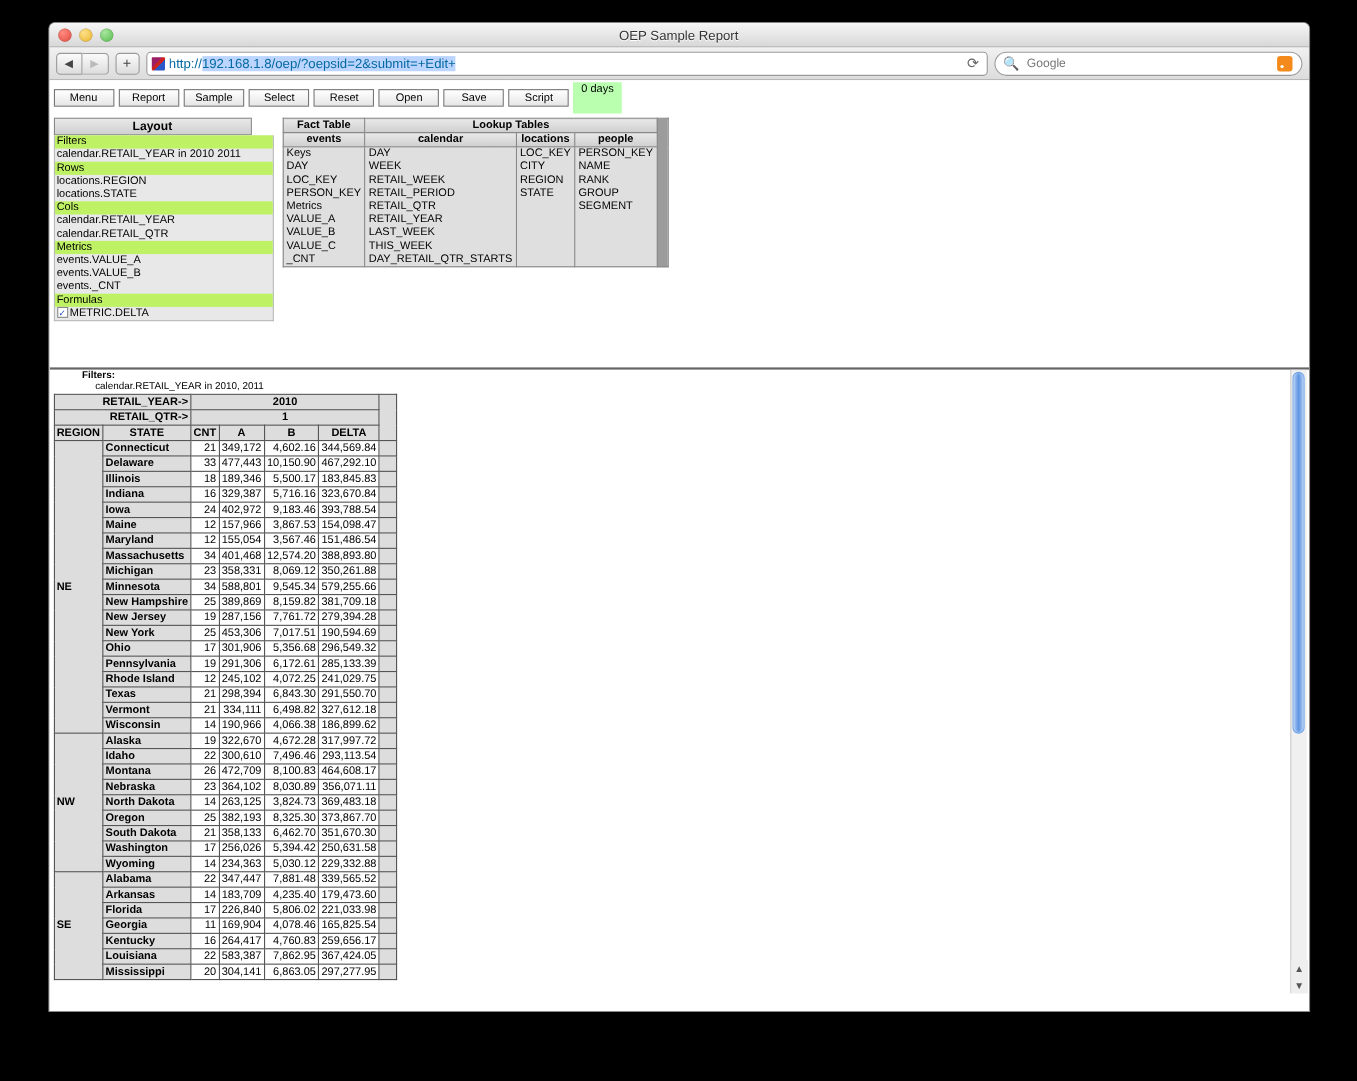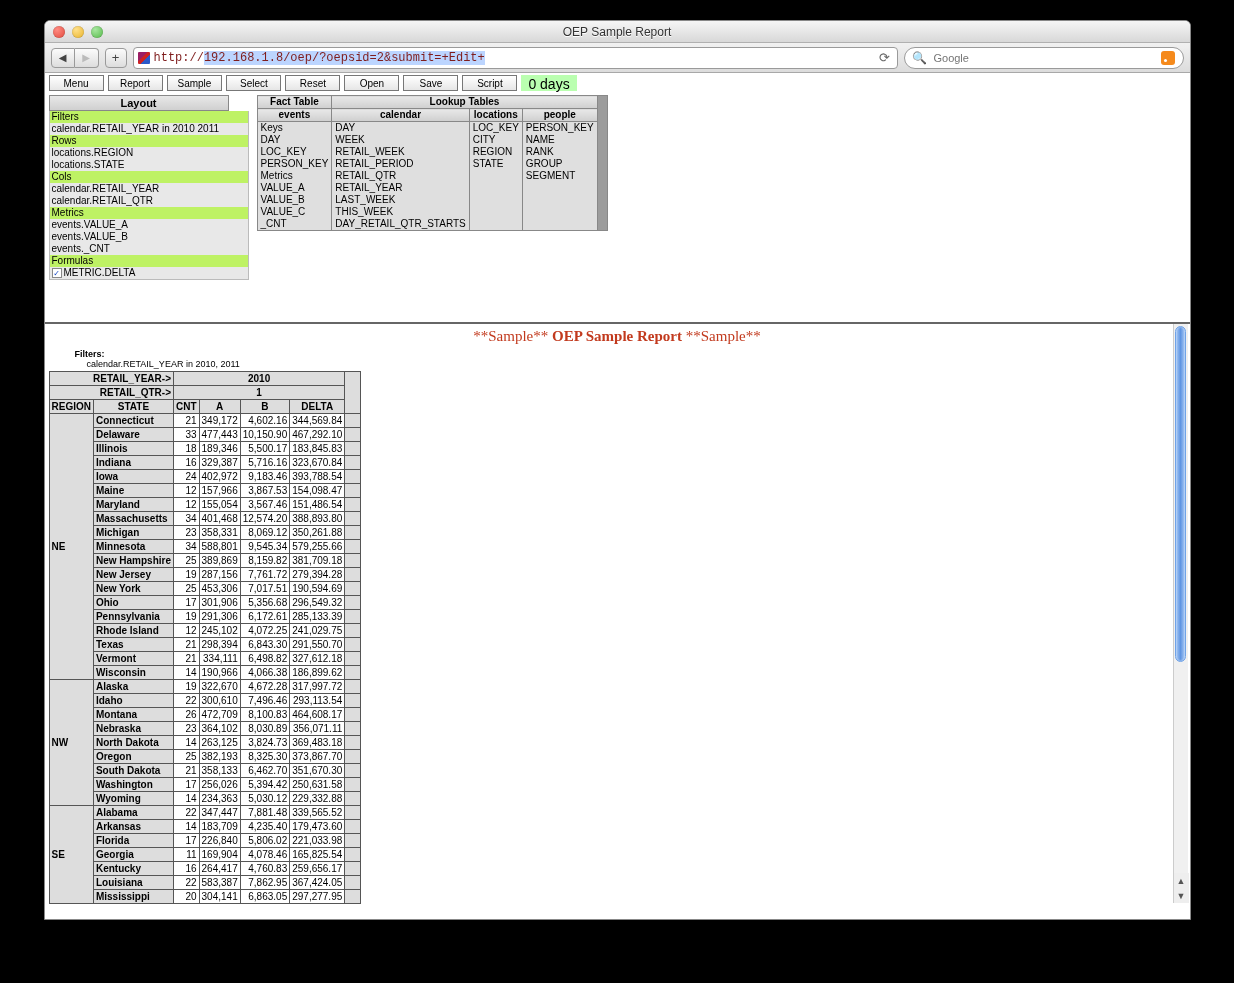--- a/index.html
+++ b/index.html
@@ -11,32 +11,32 @@
   .dot { width:12px; height:12px; border-radius:50%; box-shadow:inset 0 0 1px rgba(0,0,0,.4);}
   .dot.r{background:radial-gradient(circle at 35% 30%,#ff8b82,#e1493c);} .dot.y{background:radial-gradient(circle at 35% 30%,#ffe08a,#e8b32a);} .dot.g{background:radial-gradient(circle at 35% 30%,#a8e7a0,#54b948);}
   .wtitle{ position:absolute; left:0; right:0; text-align:center; font-size:12px; color:#333; text-shadow:0 1px #fff; pointer-events:none;}
   .toolbar { height:30px; background:linear-gradient(#f1f1f1,#dcdcdc); border-bottom:1px solid #a8a8a8; display:flex; align-items:center; padding:0 6px; gap:6px;}
   .navbtns { display:flex; }
   .navbtn { width:24px; height:20px; border:1px solid #9a9a9a; background:linear-gradient(#fbfbfb,#ddd); display:flex; align-items:center; justify-content:center; color:#444; font-size:10px;}
   .navbtn:first-child{border-radius:4px 0 0 4px;} .navbtn:last-child{border-radius:0 4px 4px 0; border-left:none;}
   .plus { width:22px; height:20px; border:1px solid #9a9a9a; background:linear-gradient(#fbfbfb,#ddd); border-radius:4px; display:flex; align-items:center; justify-content:center; font-size:13px; color:#444;}
   .url { flex:1; height:22px; border:1px solid #9a9a9a; border-radius:4px; background:#fff; display:flex; align-items:center; padding:0 4px; gap:4px; }
   .favicon{width:12px;height:12px;background:linear-gradient(135deg,#9b1e64 40%,#c22 40%,#c22 60%,#2a58c8 60%); border-radius:1px;}
-  .urltxt{ flex:1; color:#7f1d1d; font-size:12px; font-family:Liberation Mono, monospace; white-space:nowrap; overflow:hidden; }
+  .urltxt{ flex:1; color:#0369a1; font-size:12px; font-family:Liberation Sans, sans-serif; white-space:nowrap; overflow:hidden; }
   .urltxt .sel{ background:#bcd5ff; }
   .reload{width:16px;height:16px;color:#666;font-size:13px;display:flex;align-items:center;justify-content:center;}
   .search{ width:280px; height:22px; border:1px solid #9a9a9a; border-radius:11px; background:#fff; display:flex; align-items:center; padding:0 8px; gap:4px;}
   .mag{color:#888;font-size:12px;}
   .search input{border:none;outline:none;flex:1;font-size:11px;color:#888;background:transparent;}
   .rss{width:14px;height:14px;background:#f58a1c;border-radius:3px;position:relative;}
   .rss::after{content:"";position:absolute;left:3px;bottom:3px;width:3px;height:3px;background:#fff;border-radius:50%;}
   .content { flex:1; background:#fff; overflow:hidden; display:flex; flex-direction:column; position:relative;}
   .topmenus{ display:flex; padding:2px 4px; background:#fff; align-items:center;}
   .mbtn{ min-width:55px; padding:0 10px; height:16px; border:1px solid #777; background:linear-gradient(#fff,#e6e6e6); font-size:10px; display:flex; align-items:center; justify-content:center; margin-right:4px; cursor:default;}
-  .days{ background:#baffb0; padding:0 6px; height:16px; border:1px solid #baffb0; font-size:14px;}
+  .days{ background:#baffb0; padding:0 6px; height:28px; border:1px solid #baffb0; font-size:10px;}
   .panels { display:flex; padding:2px 4px; gap:8px; }
   .layout { width:200px; }
   .layout .hdr{ background:linear-gradient(#e8e8e8,#d0d0d0); border:1px solid #888; text-align:center; font-weight:bold; font-size:11px; padding:1px 0; width:180px;}
   .layout .body{ border:1px solid #bbb; border-top:none; width:200px; background:#e8e8e8; font-size:10px; line-height:12px;}
   .grp{ background:#bef264; padding:0 2px; }
   .itm{ padding:0 2px; }
   .chk{display:inline-block;width:10px;height:10px;border:1px solid #888;background:#fff;margin-right:2px;vertical-align:middle;font-size:8px;line-height:9px;text-align:center;color:#1647c4;}
   .lookup { }
   .tbl{border-collapse:collapse;}
   .tbl td,.tbl th{border:1px solid #888;font-size:10px;padding:0 3px;text-align:left;vertical-align:top;line-height:12px;}
@@ -143,25 +143,20 @@
                   <td>Keys<br>DAY<br>LOC_KEY<br>PERSON_KEY<br>Metrics<br>VALUE_A<br>VALUE_B<br>VALUE_C<br>_CNT</td>
                   <td>DAY<br>WEEK<br>RETAIL_WEEK<br>RETAIL_PERIOD<br>RETAIL_QTR<br>RETAIL_YEAR<br>LAST_WEEK<br>THIS_WEEK<br>DAY_RETAIL_QTR_STARTS</td>
                   <td>LOC_KEY<br>CITY<br>REGION<br>STATE</td>
                   <td>PERSON_KEY<br>NAME<br>RANK<br>GROUP<br>SEGMENT</td>
                 </tr>
               </tbody>
             </table>
       </div>
     </div>
     <div class="reportarea">
-      <div class="reporttitle">
-        <span class="samp">**Sample**</span>
-        <span class="samp bold">OEP Sample Report</span>
-        <span class="samp">**Sample**</span>
-      </div>
       <div class="filters">
         <span>Filters:</span>
         <span class="sub">calendar.RETAIL_YEAR in 2010, 2011</span>
       </div>
       <table class="datatbl" id="datatbl">
             <tbody>
               <tr>
                 <th colspan="2" class="colh" style="text-align: right;">RETAIL_YEAR-&gt;</th>
                 <th colspan="4" class="colh">2010</th>
                 <th class="gap" rowspan="3" style="width: 16px;"></th>

